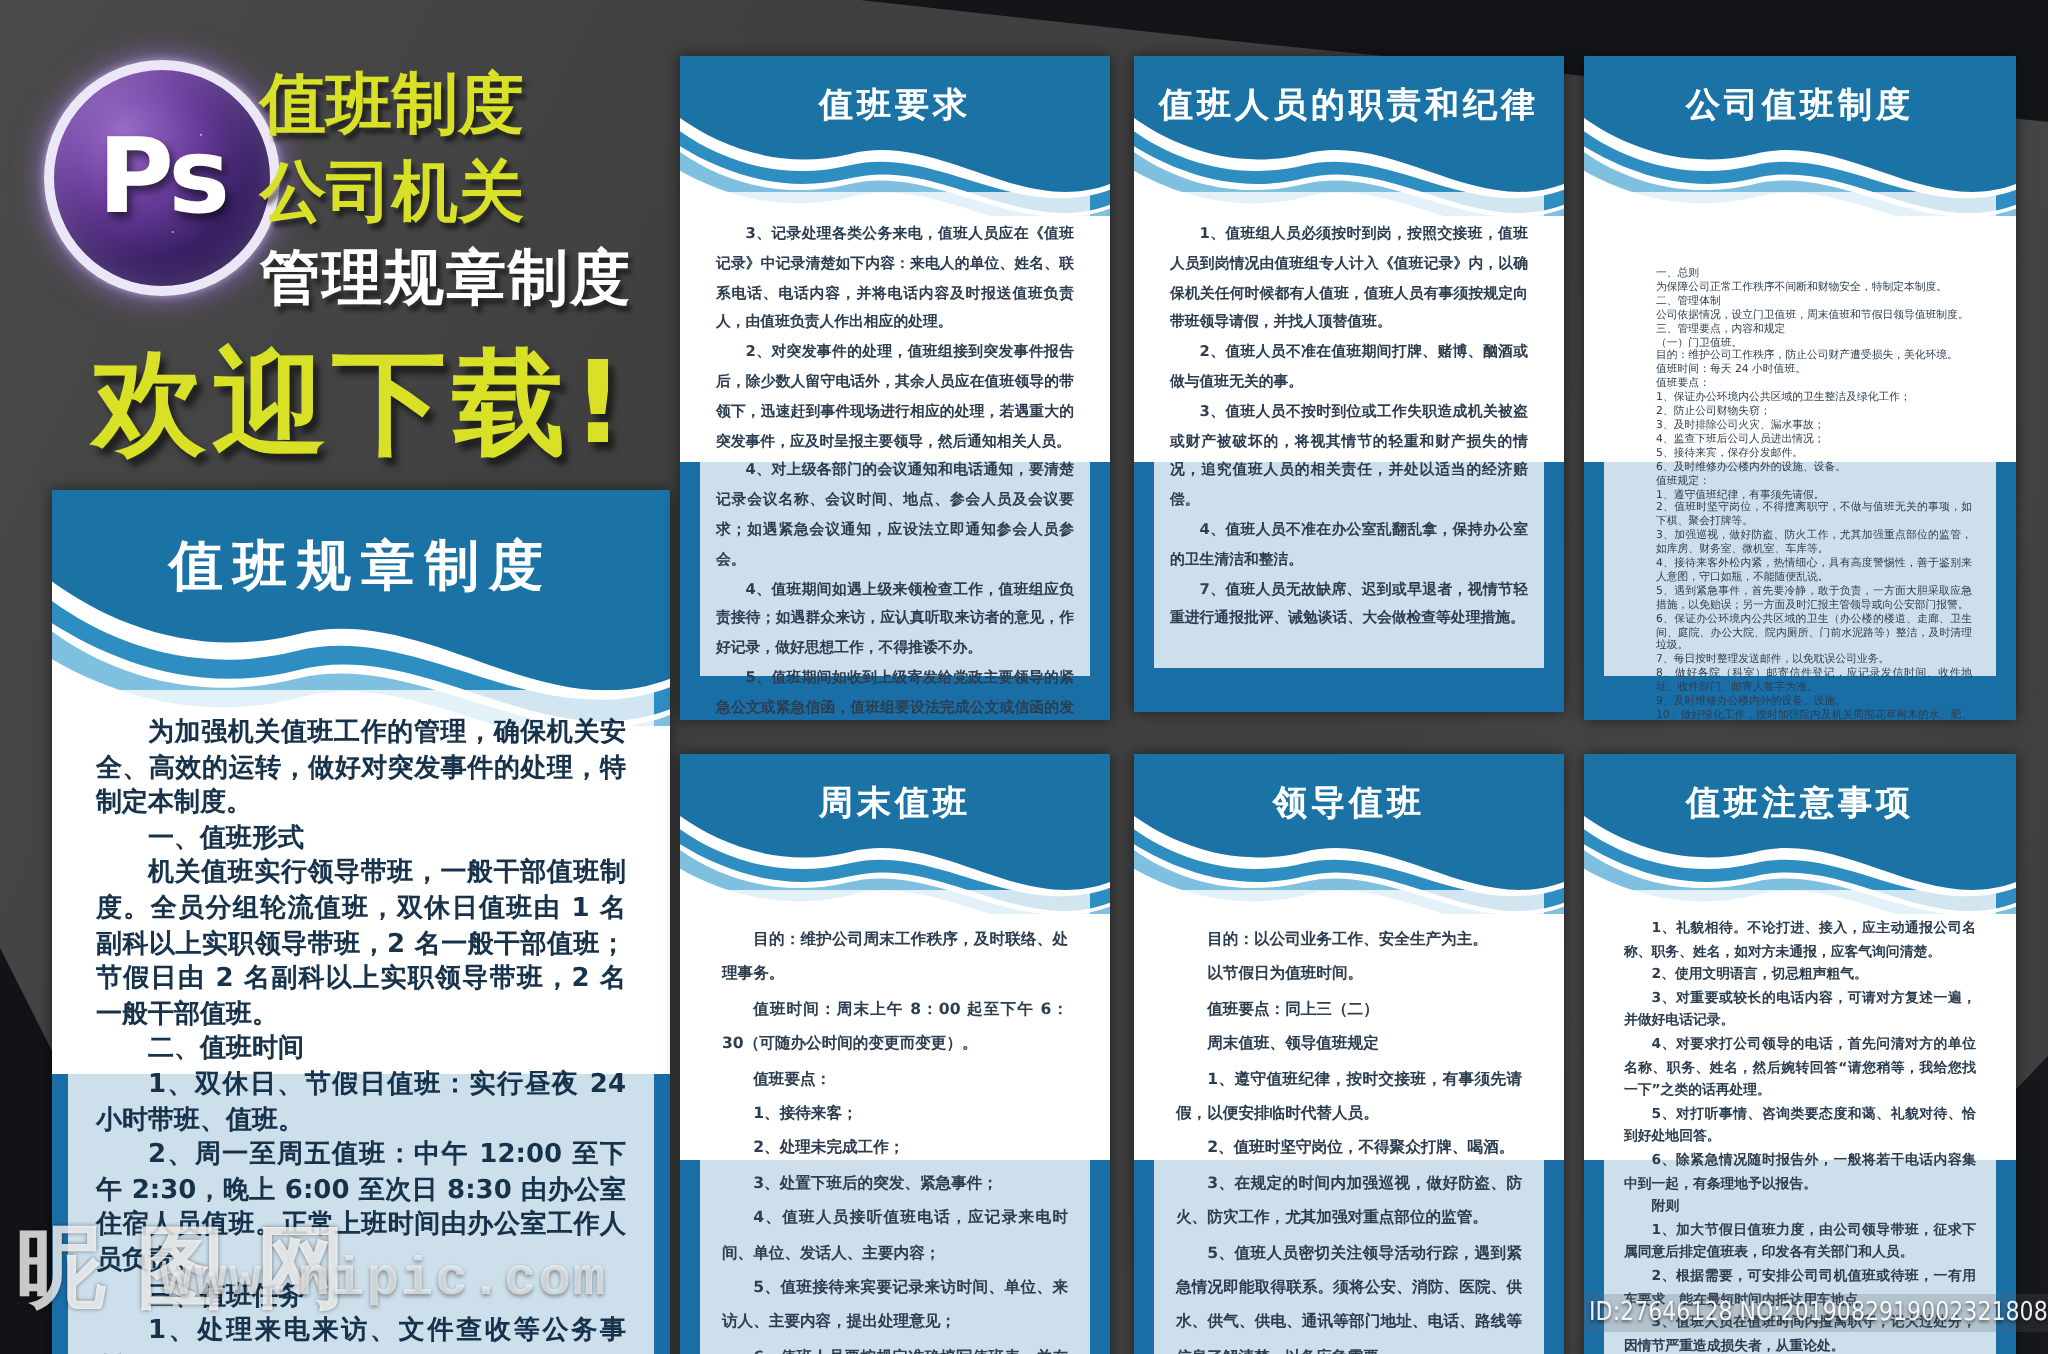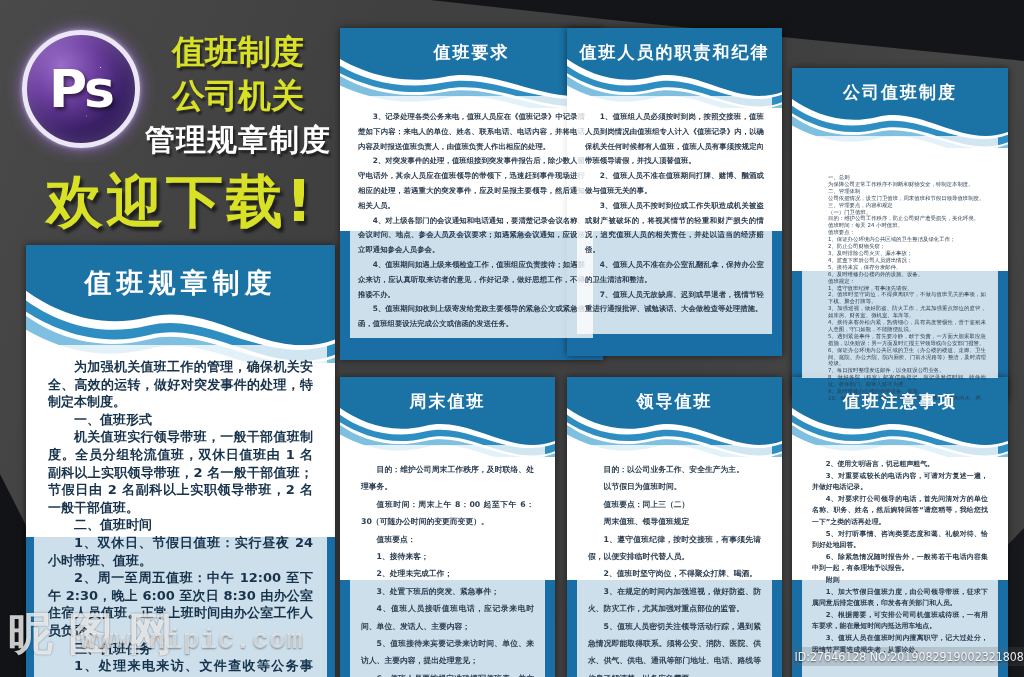--- a/index.html
+++ b/index.html
@@ -19,21 +19,21 @@
       radial-gradient(1.2px 1.2px at 68% 30%,#fff,rgba(255,255,255,0) 60%),
       radial-gradient(1.2px 1.2px at 55% 75%,#ffd9f2,rgba(255,255,255,0) 60%),
       radial-gradient(circle at 32% 28%,#9a6cc9,#6d3fa0 32%,#3a2066 62%,#221244 100%);
     border:5px solid #ece7f6;
     box-shadow:0 0 16px rgba(168,120,230,.8),0 0 4px rgba(255,255,255,.6),inset 0 0 18px rgba(255,255,255,.18);
     display:flex;align-items:center;justify-content:center;}
   .ps-logo span{color:#fff;font-size:52px;font-weight:bold;letter-spacing:-2px;
     text-shadow:2px 3px 4px rgba(0,0,0,.55);}
 
   
-  .promo{position:absolute;left:140px;top:30px;width:196px;text-align:center;}
+  .promo{position:absolute;left:130px;top:30px;width:196px;text-align:left;}
   .promo-line{font-weight:bold;line-height:44px;white-space:nowrap;}
   .promo-line.accent{font-size:33px;color:#d8e126;text-shadow:2px 3px 2px rgba(0,0,0,.5);}
   .promo-line.white{font-size:30px;color:#ffffff;text-shadow:2px 3px 2px rgba(0,0,0,.5);letter-spacing:1px;}
   .welcome{position:absolute;left:46px;top:164px;font-size:57px;font-weight:bold;color:#d8e126;
     letter-spacing:3px;white-space:nowrap;text-shadow:3px 4px 3px rgba(0,0,0,.55);}
 
   
   .poster{position:absolute;background:#ffffff;box-shadow:0 0 7px rgba(0,0,0,.55);overflow:hidden;}
   .poster .band{position:absolute;left:0;right:0;bottom:0;top:203px;background:#1a6ea6;}
   .poster.big .band{top:292px;}
@@ -45,23 +45,23 @@
   .card{position:absolute;left:10px;right:10px;top:68px;bottom:22px;background:rgba(255,255,255,.78);z-index:2;}
   .poster.big .card{left:8px;right:8px;top:100px;bottom:0;}
   .body{position:absolute;inset:0;color:#2c3e50;text-align:justify;}
   .body p{margin:0;text-indent:2em;}
   .poster.big .body{padding:13px 14px;font-size:13px;line-height:17.6px;font-weight:600;color:#17324b;}
   .t-a .body{padding:14px 8px 6px 8px;font-size:7.4px;line-height:14.8px;font-weight:600;}
   .t-b .body{padding:38px 12px 6px 26px;font-size:5.4px;line-height:6.9px;font-weight:normal;}
   .t-b .body p{text-indent:0;}
   .t-c .body{padding:16px 11px 6px 11px;font-size:7.8px;line-height:17.4px;font-weight:600;}
   .t-d .body{padding:14px 10px 6px 10px;font-size:6.9px;line-height:11.6px;font-weight:600;}
-  .p1{left:340px;top:28px;width:215px;height:332px;padding-left:48px;}
+  .p1{left:340px;top:28px;width:215px;height:332px;}
   .p2{left:567px;top:28px;width:215px;height:328px;}
-  .p3{left:792px;top:28px;width:216px;height:332px;margin-top:40px;}
+  .p3{left:792px;top:28px;width:216px;height:332px;}
   .p4{left:340px;top:377px;width:215px;height:332px;}
   .p5{left:567px;top:377px;width:215px;height:332px;}
   .p6{left:792px;top:377px;width:216px;height:332px;}
   .poster.big{left:26px;top:245px;width:309px;height:500px;}
 
   
   .wm-left{position:absolute;left:8px;top:604px;z-index:9;pointer-events:none;white-space:nowrap;}
   .wm-logo{font-size:45px;font-weight:bold;letter-spacing:15px;color:rgba(255,255,255,.78);
     text-shadow:0 0 2px rgba(0,0,0,.45);}
   .wm-url{position:absolute;left:72px;top:22px;font-size:27px;font-weight:bold;
@@ -234,20 +234,21 @@
       <section class="poster small p6 t-d">
         <div class="band"></div>
         <div class="wave-slot"><svg viewBox="0 0 215 85" preserveAspectRatio="none" width="100%" height="100%">
             <path d="M0,0 H215 V68 C170,86 130,40 85,52 C50,61 20,48 0,33 Z" fill="#1a72a5"></path>
             <path d="M0,40 C20,55 50,67 85,58 C128,47 168,89 215,71 V79 C170,97 130,53 85,65 C50,74 20,61 0,48 Z" fill="#2e8ec1"></path>
             <path d="M0,51 C20,66 50,77 85,68 C128,57 170,99 215,81 V88 C170,106 130,62 85,75 C50,84 20,73 0,61 Z" fill="#7fc0e0"></path>
           </svg></div>
         <h2 class="ptitle">值班注意事项</h2>
         <div class="card">
           <div class="body">
+            <p>1、礼貌相待。不论打进、接入，应主动通报公司名称、职务、姓名，如对方未通报，应客气询问清楚。</p>
             <p>2、使用文明语言，切忌粗声粗气。</p>
             <p>3、对重要或较长的电话内容，可请对方复述一遍，并做好电话记录。</p>
             <p>4、对要求打公司领导的电话，首先问清对方的单位名称、职务、姓名，然后婉转回答“请您稍等，我给您找一下”之类的话再处理。</p>
             <p>5、对打听事情、咨询类要态度和蔼、礼貌对待、恰到好处地回答。</p>
             <p>6、除紧急情况随时报告外，一般将若干电话内容集中到一起，有条理地予以报告。</p>
             <p>附则</p>
             <p>1、加大节假日值班力度，由公司领导带班，征求下属同意后排定值班表，印发各有关部门和人员。</p>
             <p>2、根据需要，可安排公司司机值班或待班，一有用车要求，能在最短时间内抵达用车地点。</p>
             <p>3、值班人员在值班时间内擅离职守，记大过处分，因情节严重造成损失者，从重论处。</p>
           </div>

